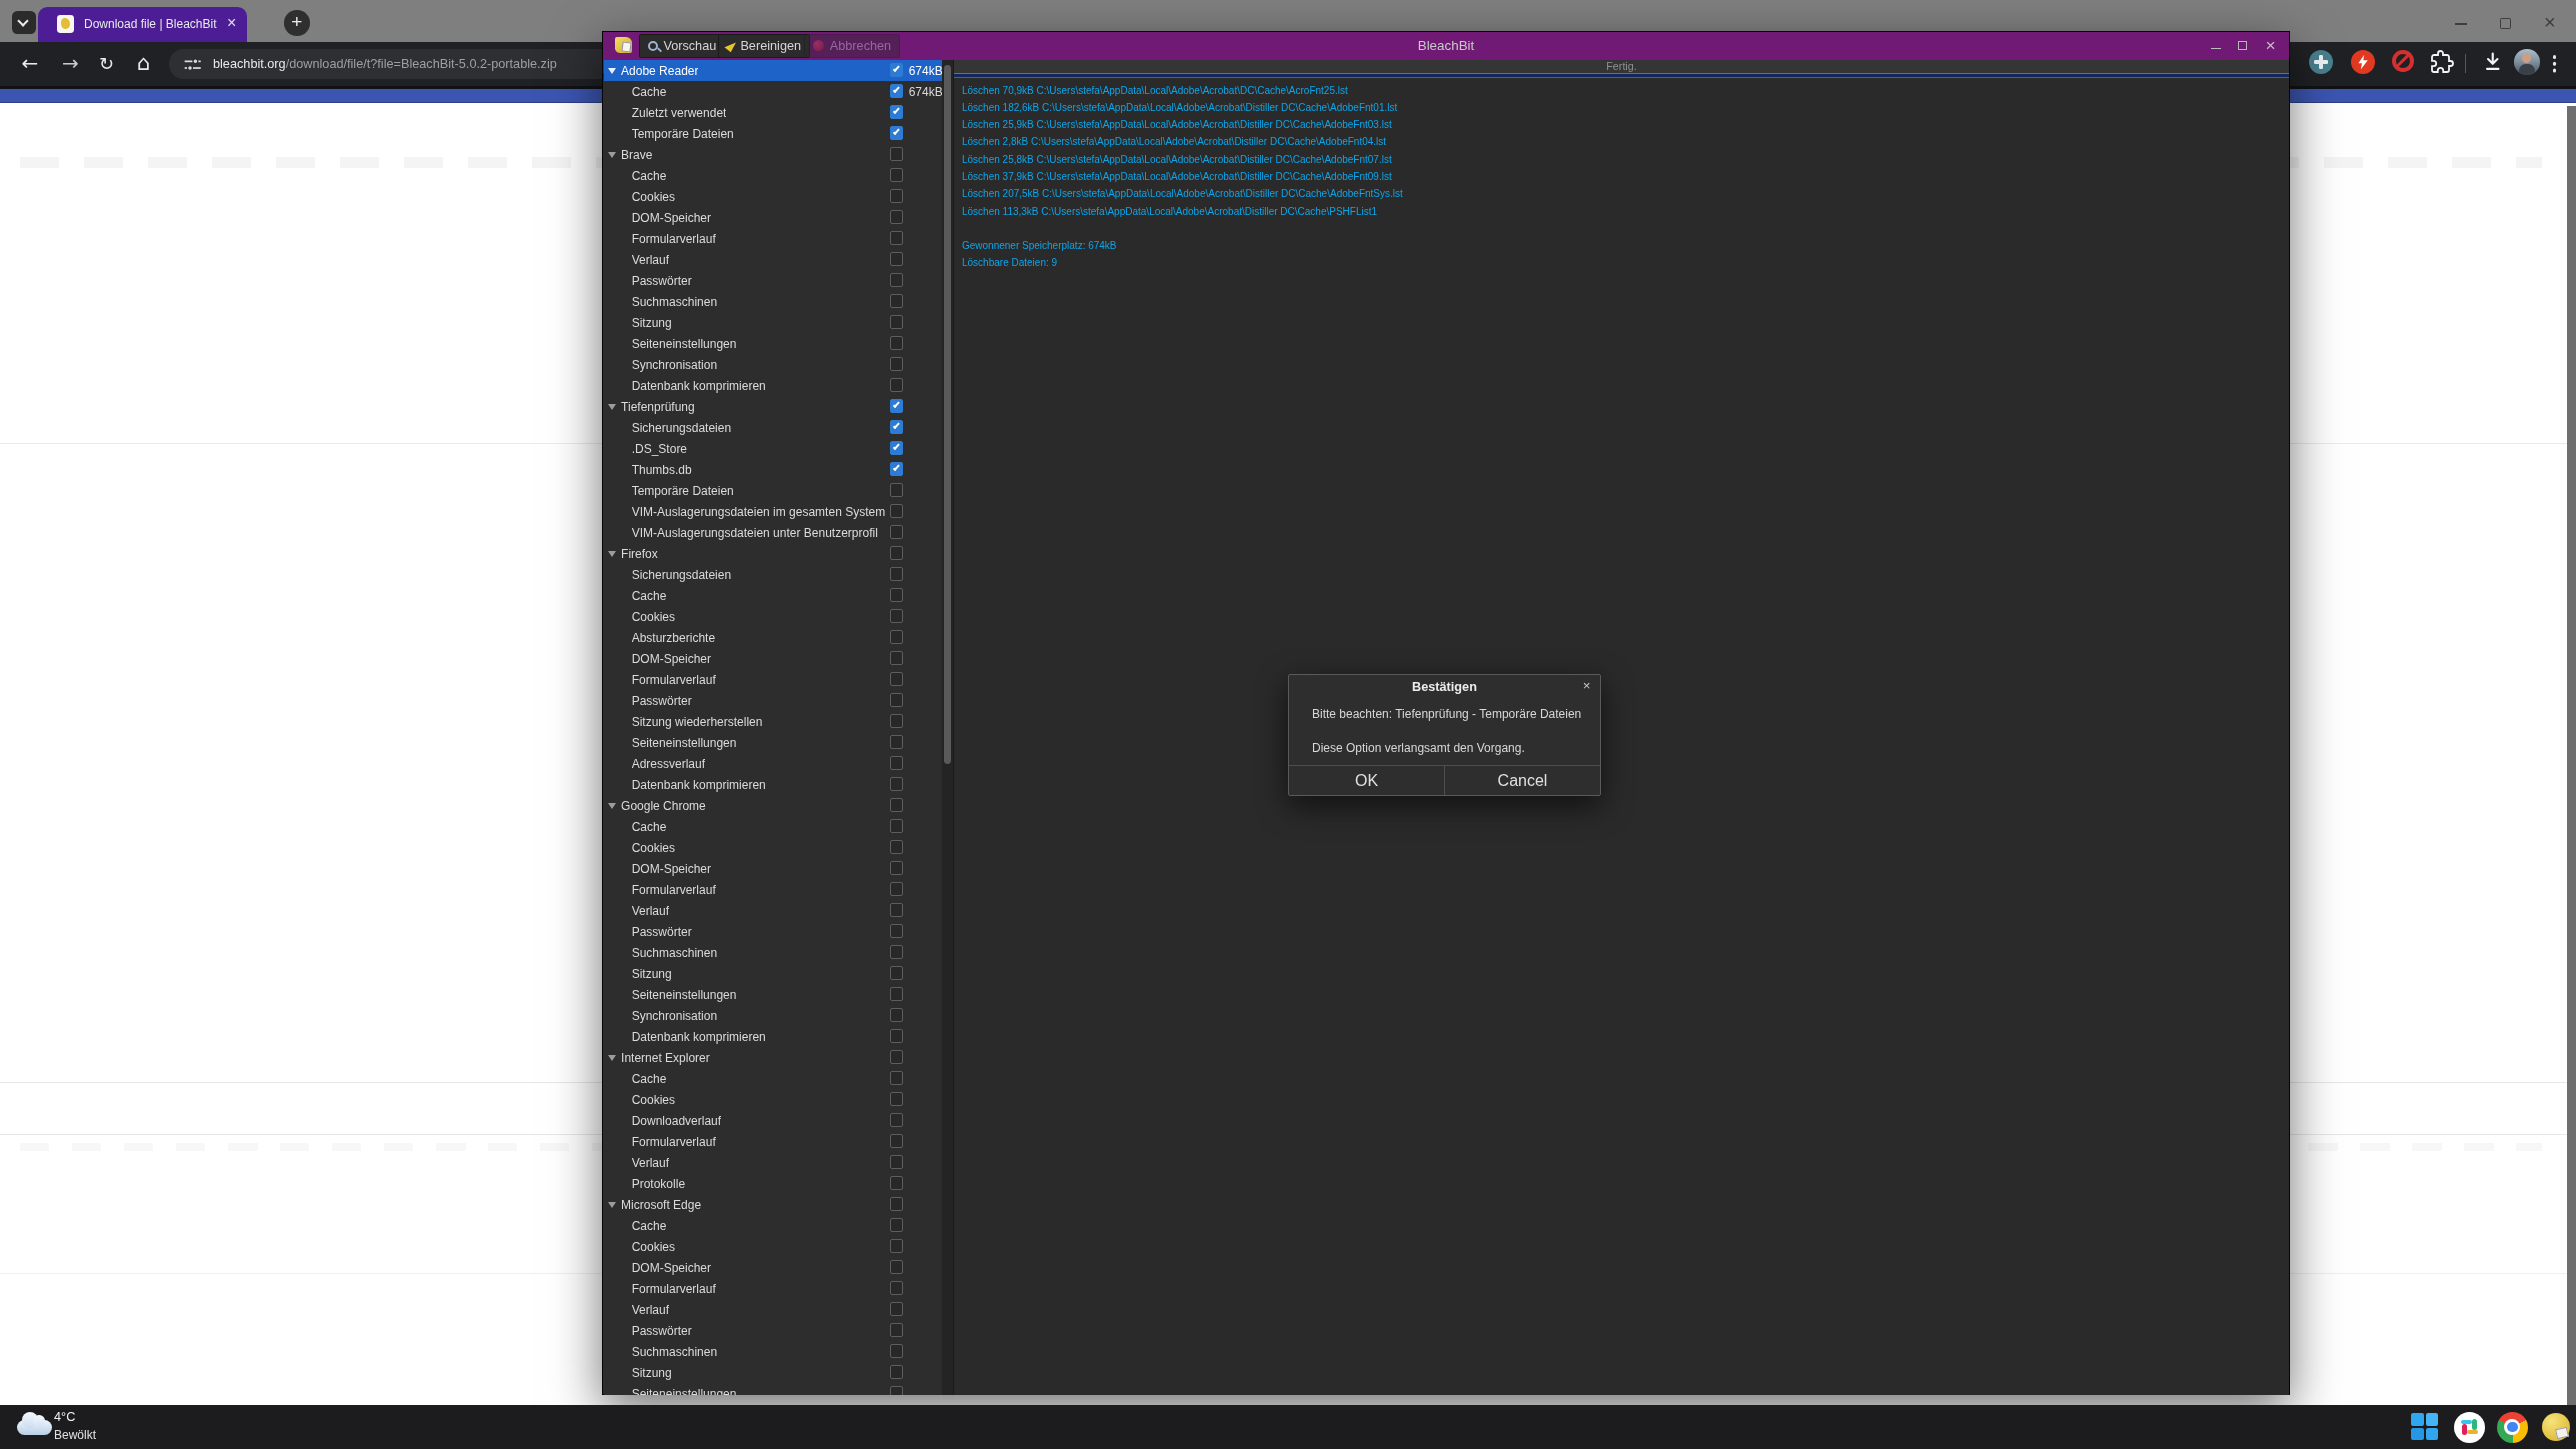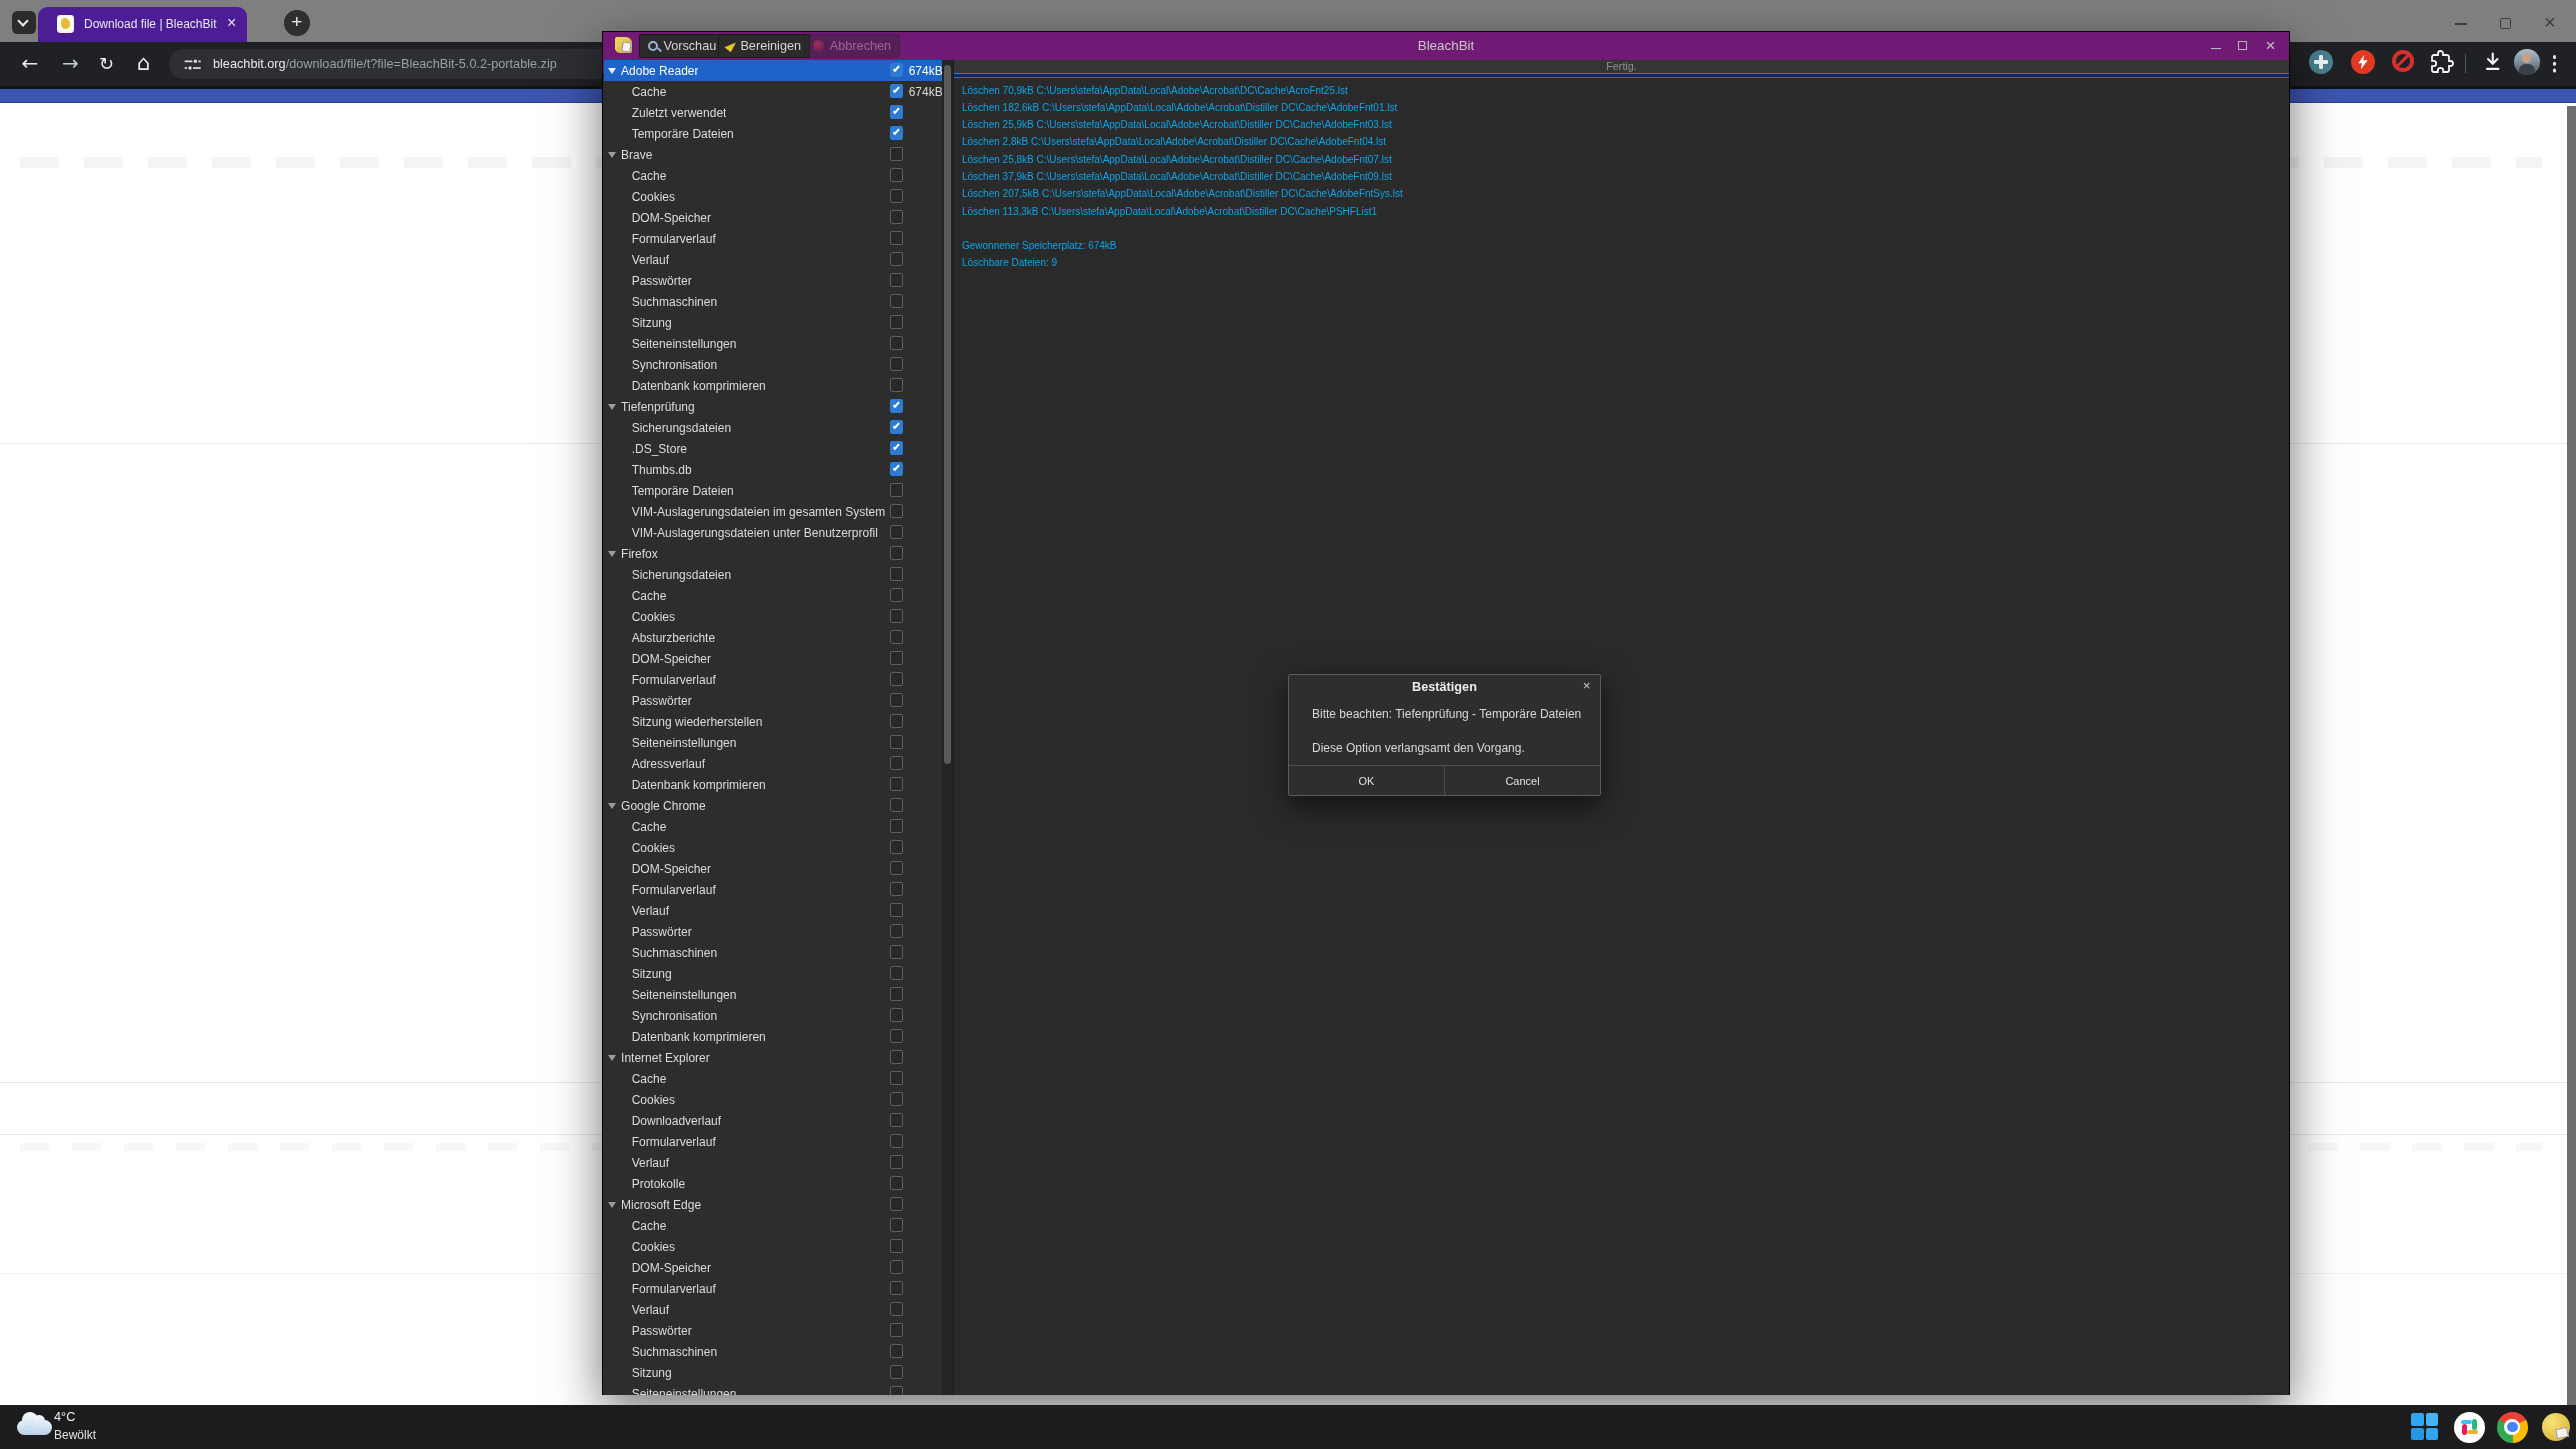--- a/index.html
+++ b/index.html
@@ -109,21 +109,21 @@
   .logline{font-size:10px;line-height:17.3px;color:#0ea5e9;white-space:pre;}
 
   
   .dialog{position:absolute;left:1288px;top:661px;width:313px;height:122px;background:#2e2e2e;border:0.7px solid #5a5a5a;
           border-radius:2px;box-shadow:0 9.4px 29.5px rgba(0,0,0,.6);margin-top:13px;}
   .dlgtitle{position:absolute;left:0;top:5.4px;width:100%;text-align:center;font-size:12.7px;font-weight:bold;color:#ececec;}
   .dlgclose{position:absolute;right:9.4px;top:2.7px;font-size:13.4px;color:#c8c8c8;}
   .dlgline1{position:absolute;left:23px;top:32px;font-size:12px;color:#d8d8d8;}
   .dlgline2{position:absolute;left:23px;top:66px;font-size:12px;color:#d8d8d8;}
   .dlgbtns{position:absolute;left:0;bottom:0;width:100%;height:30px;border-top:0.7px solid #4e4e4e;display:flex;}
-  .dlgbtn{flex:1;text-align:center;line-height:30px;font-size:11px;color:#e0e0e0;}
+  .dlgbtn{flex:1;text-align:center;line-height:30px;font-size:16px;color:#e0e0e0;}
   .dlgbtn.okb{border-right:0.7px solid #4e4e4e;}
 
   
   .taskbar{position:absolute;left:0;top:1405px;width:2576px;height:44px;background:#1c1c1e;}
   .cloud{position:absolute;left:17.4px;top:14.8px;width:35px;height:14.8px;background:linear-gradient(180deg,#eef5fd,#b9cfe6);border-radius:8px;}
   .cloud::before{content:"";position:absolute;left:4.7px;top:-8px;width:16px;height:16px;border-radius:50%;background:linear-gradient(180deg,#f4f9ff,#cdddef);}
   .cloud::after{content:"";position:absolute;left:16px;top:-4.7px;width:11.4px;height:11.4px;border-radius:50%;background:linear-gradient(180deg,#f4f9ff,#d4e2f1);}
   .wtemp{position:absolute;left:54px;top:5.4px;font-size:12.7px;color:#f2f2f2;}
   .wcond{position:absolute;left:54px;top:23px;font-size:12px;color:#e2e2e2;}
   .startbtn{position:absolute;left:2411px;top:8px;width:28px;height:28px;}

